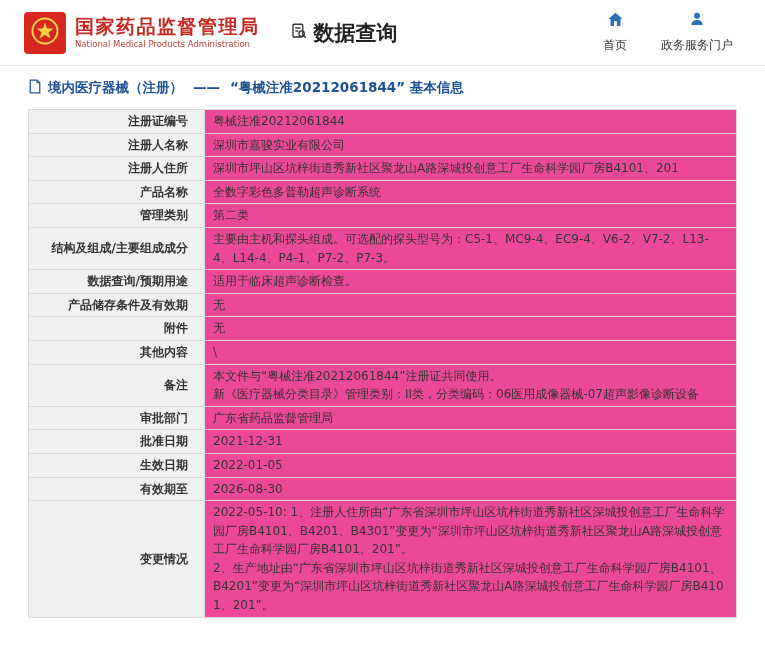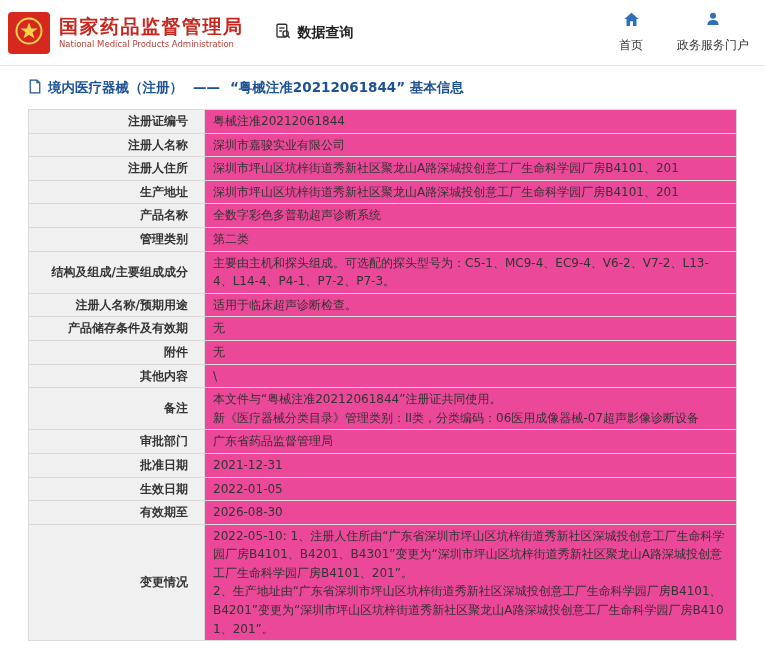--- a/index.html
+++ b/index.html
@@ -4,34 +4,34 @@
 <style>
   * { box-sizing: border-box; }
   html,body { margin:0; padding:0; }
   body {
     width:765px; min-height:650px; background:#fff;
     font-family:"DejaVu Sans","Liberation Sans",sans-serif;
     color:#333; position:relative;
   }
   
   .header {
-    display:flex; align-items:center; height:66px; padding:0 8px;
+    display:flex; align-items:center; height:66px; padding:0 24px;
     border-bottom:1px solid #e7e7e7; background:#fff;
   }
   .logo {
     width:42px; height:42px; background:#d6281f; border-radius:4px;
     display:flex; align-items:center; justify-content:center; flex:0 0 auto;
     cursor:pointer;
   }
   .site-names { margin-left:9px; line-height:1.1; }
   .site-name-cn { color:#c6261e; font-size:19px; font-weight:bold; letter-spacing:1.5px; }
   .site-name-en { color:#b5413a; font-size:8.5px; margin-top:3px; }
   .data-query {
     display:flex; align-items:center; gap:6px; margin-left:30px;
-    font-size:14px; font-weight:bold; color:#222; cursor:pointer;
+    font-size:21px; font-weight:bold; color:#222; cursor:pointer;
   }
   .header-nav { margin-left:auto; display:flex; gap:34px; padding-right:8px; }
   .nav-item {
     display:flex; flex-direction:column; align-items:center; gap:10px;
     font-size:12px; color:#333; cursor:pointer; white-space:nowrap;
   }
   .nav-item svg { display:block; }
   
   .breadcrumb {
     display:flex; align-items:flex-start; gap:6px;
@@ -123,37 +123,33 @@
       </tr>
     <tr>
         <td class="label">注册人名称</td>
         <td class="value">深圳市嘉骏实业有限公司</td>
       </tr>
     <tr>
         <td class="label">注册人住所</td>
         <td class="value">深圳市坪山区坑梓街道秀新社区聚龙山A路深城投创意工厂生命科学园厂房B4101、201</td>
       </tr>
     <tr>
-        <td class="label">生产地址</td>
-        <td class="value">深圳市坪山区坑梓街道秀新社区聚龙山A路深城投创意工厂生命科学园厂房B4101、201</td>
-      </tr>
-    <tr>
         <td class="label">产品名称</td>
         <td class="value">全数字彩色多普勒超声诊断系统</td>
       </tr>
     <tr>
         <td class="label">管理类别</td>
         <td class="value">第二类</td>
       </tr>
     <tr>
         <td class="label">结构及组成/主要组成成分</td>
         <td class="value">主要由主机和探头组成。可选配的探头型号为：C5-1、MC9-4、EC9-4、V6-2、V7-2、L13-4、L14-4、P4-1、P7-2、P7-3。</td>
       </tr>
     <tr>
-        <td class="label">注册人名称/预期用途</td>
+        <td class="label">数据查询/预期用途</td>
         <td class="value">适用于临床超声诊断检查。</td>
       </tr>
     <tr>
         <td class="label">产品储存条件及有效期</td>
         <td class="value">无</td>
       </tr>
     <tr>
         <td class="label">附件</td>
         <td class="value">无</td>
       </tr>

